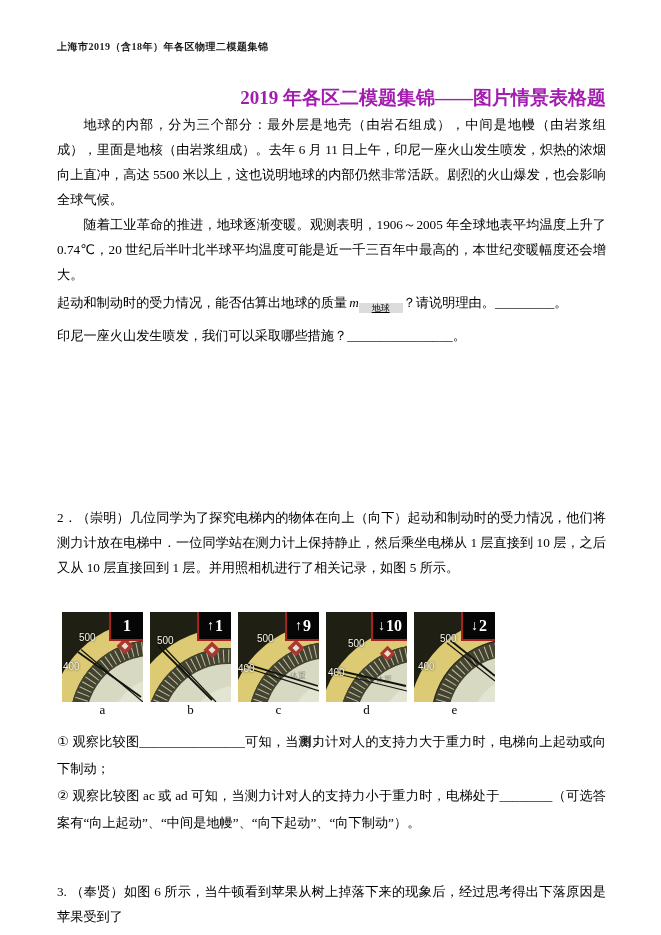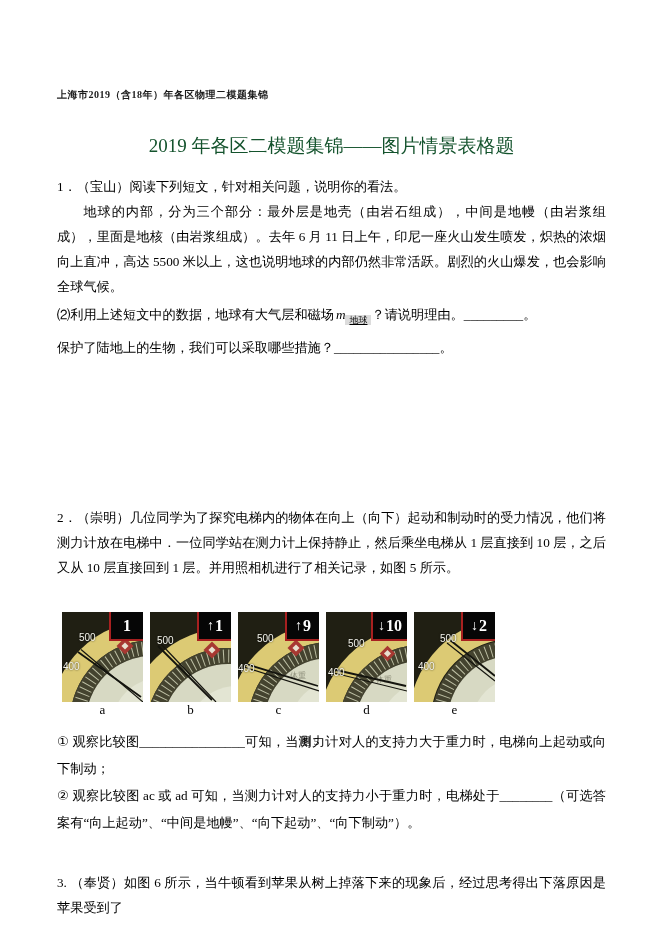--- a/index.html
+++ b/index.html
@@ -4,39 +4,39 @@
 <style>
   html,body{margin:0;padding:0;background:#888;}
   .page{
     position:relative;
     width:661px;height:935px;
     background:#ffffff;
     font-family:"Liberation Serif","DejaVu Sans",serif;
     color:#000;
     overflow:hidden;
   }
-  .doc{position:absolute;left:57px;top:40px;width:549px;margin-top:48px;}
+  .doc{position:absolute;left:57px;top:40px;width:549px;}
   .header-line{
     font-size:10px;font-weight:bold;letter-spacing:.5px;
     color:#1a1a1a;
   }
   .page-title{
     margin-top:30px;
-    text-align:center;
-    font-size:19px;font-weight:normal;
-    color:#14532d;
+    text-align:right;
+    font-size:19px;font-weight:bold;
+    color:#a21caf;
     line-height:28px;
   }
   .body-text{font-size:13.2px;line-height:25px;text-align:justify;}
   .q-intro{margin-top:14px;}
   .para{text-indent:2em;}
   .subq{line-height:27px;}
   .subq-block{margin-top:2px;}
   .var{font-style:italic;font-family:"Liberation Serif",serif;padding-left:2px;}
-  .var-sub{font-size:9px;background:#dcdcdc;padding:0 4px;text-decoration:underline;}
+  .var-sub{font-size:9px;background:#dcdcdc;padding:0 13px;text-decoration:underline;}
   .q2-section{position:absolute;left:57px;top:505px;width:549px;}
   
   .photos{position:absolute;left:62px;top:612px;display:flex;gap:7px;}
   .photo{position:relative;width:81px;height:90px;background:#201f13;overflow:hidden;flex:0 0 auto;}
   .photo svg{position:absolute;left:0;top:0;}
   .dialnum{
     position:absolute;color:#f4f4ec;
     font-family:"Liberation Sans",sans-serif;font-size:10px;line-height:10px;
     text-shadow:0 0 2px rgba(0,0,0,.8);
   }
@@ -62,37 +62,37 @@
   .photo-labels{position:absolute;left:62px;top:702px;display:flex;gap:7px;}
   .photo-labels span{
     width:81px;text-align:center;
     font-size:13px;font-family:"Liberation Serif",serif;
   }
   .fig-caption{
     position:absolute;left:300px;top:734px;
     font-size:11px;font-family:"Liberation Serif",serif;
   }
   .after-fig{position:absolute;left:57px;top:728px;width:549px;}
-  .q3-line{margin-top:34px;}
+  .q3-line{margin-top:43px;}
 </style>
 </head>
 <body>
 
 <div class="page">
 
   <div class="doc">
     <div class="header-line">上海市2019（含18年）年各区物理二模题集锦</div>
     <div class="page-title">2019 年各区二模题集锦——图片情景表格题</div>
 
     <div class="body-text">
-      <div class="q-intro">1．（宝山）阅读下列短文，针对相关问题，说明你的看法。</div>
       <div class="para">地球的内部，分为三个部分：最外层是地壳（由岩石组成），中间是地幔（由岩浆组成），里面是地核（由岩浆组成）。去年 6 月 11 日上午，印尼一座火山发生喷发，炽热的浓烟向上直冲，高达 5500 米以上，这也说明地球的内部仍然非常活跃。剧烈的火山爆发，也会影响全球气候。</div>
+      <div class="para">随着工业革命的推进，地球逐渐变暖。观测表明，1906～2005 年全球地表平均温度上升了 0.74℃，20 世纪后半叶北半球平均温度可能是近一千三百年中最高的，本世纪变暖幅度还会增大。</div>
       <div class="subq-block">
-        <div class="subq"><span>⑵利用上述短文中的数据，地球有大气层和磁场</span><span class="var">m</span><sub class="var-sub">地球</sub><span>？请说明理由。_________。</span></div>
-        <div class="subq">保护了陆地上的生物，我们可以采取哪些措施？________________。</div>
+        <div class="subq"><span>起动和制动时的受力情况，能否估算出地球的质量</span><span class="var">m</span><sub class="var-sub">地球</sub><span>？请说明理由。_________。</span></div>
+        <div class="subq">印尼一座火山发生喷发，我们可以采取哪些措施？________________。</div>
       </div>
     </div>
   </div>
 
   <div class="q2-section body-text">
     <div>2．（崇明）几位同学为了探究电梯内的物体在向上（向下）起动和制动时的受力情况，他们将测力计放在电梯中．一位同学站在测力计上保持静止，然后乘坐电梯从 1 层直接到 10 层，之后又从 10 层直接回到 1 层。并用照相机进行了相关记录，如图 5 所示。</div>
   </div>
 
   <div class="photos">
 

